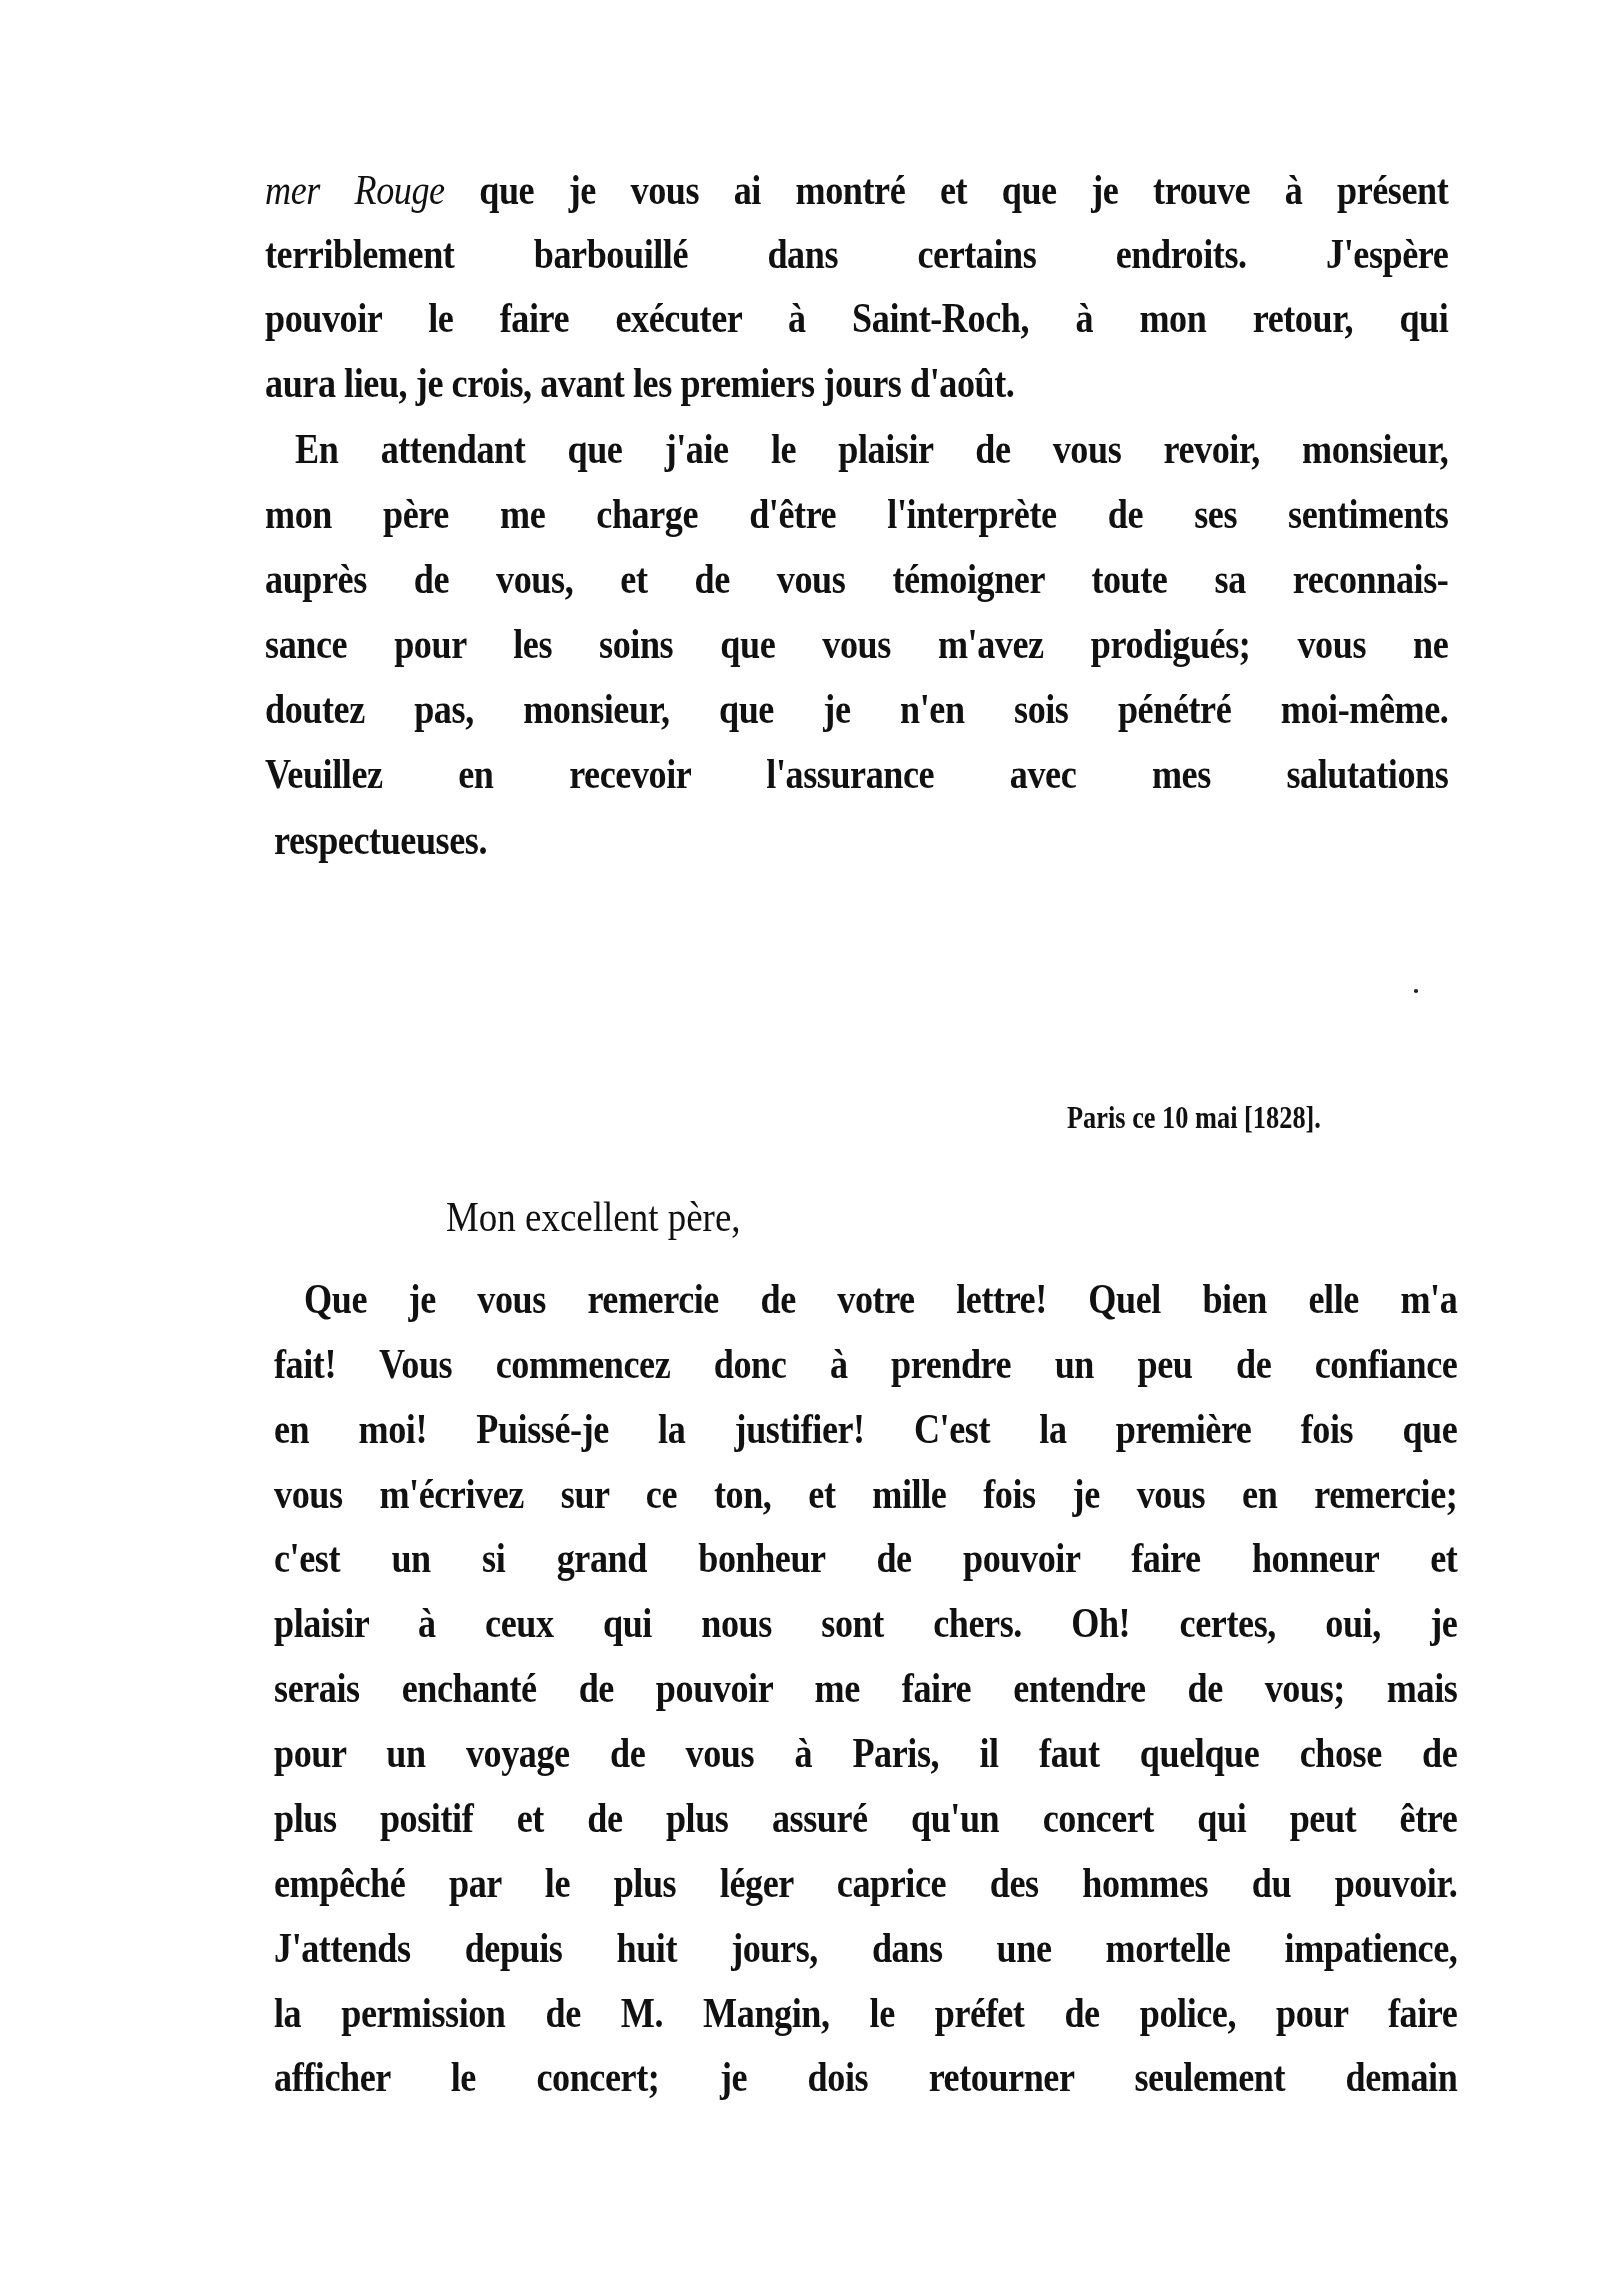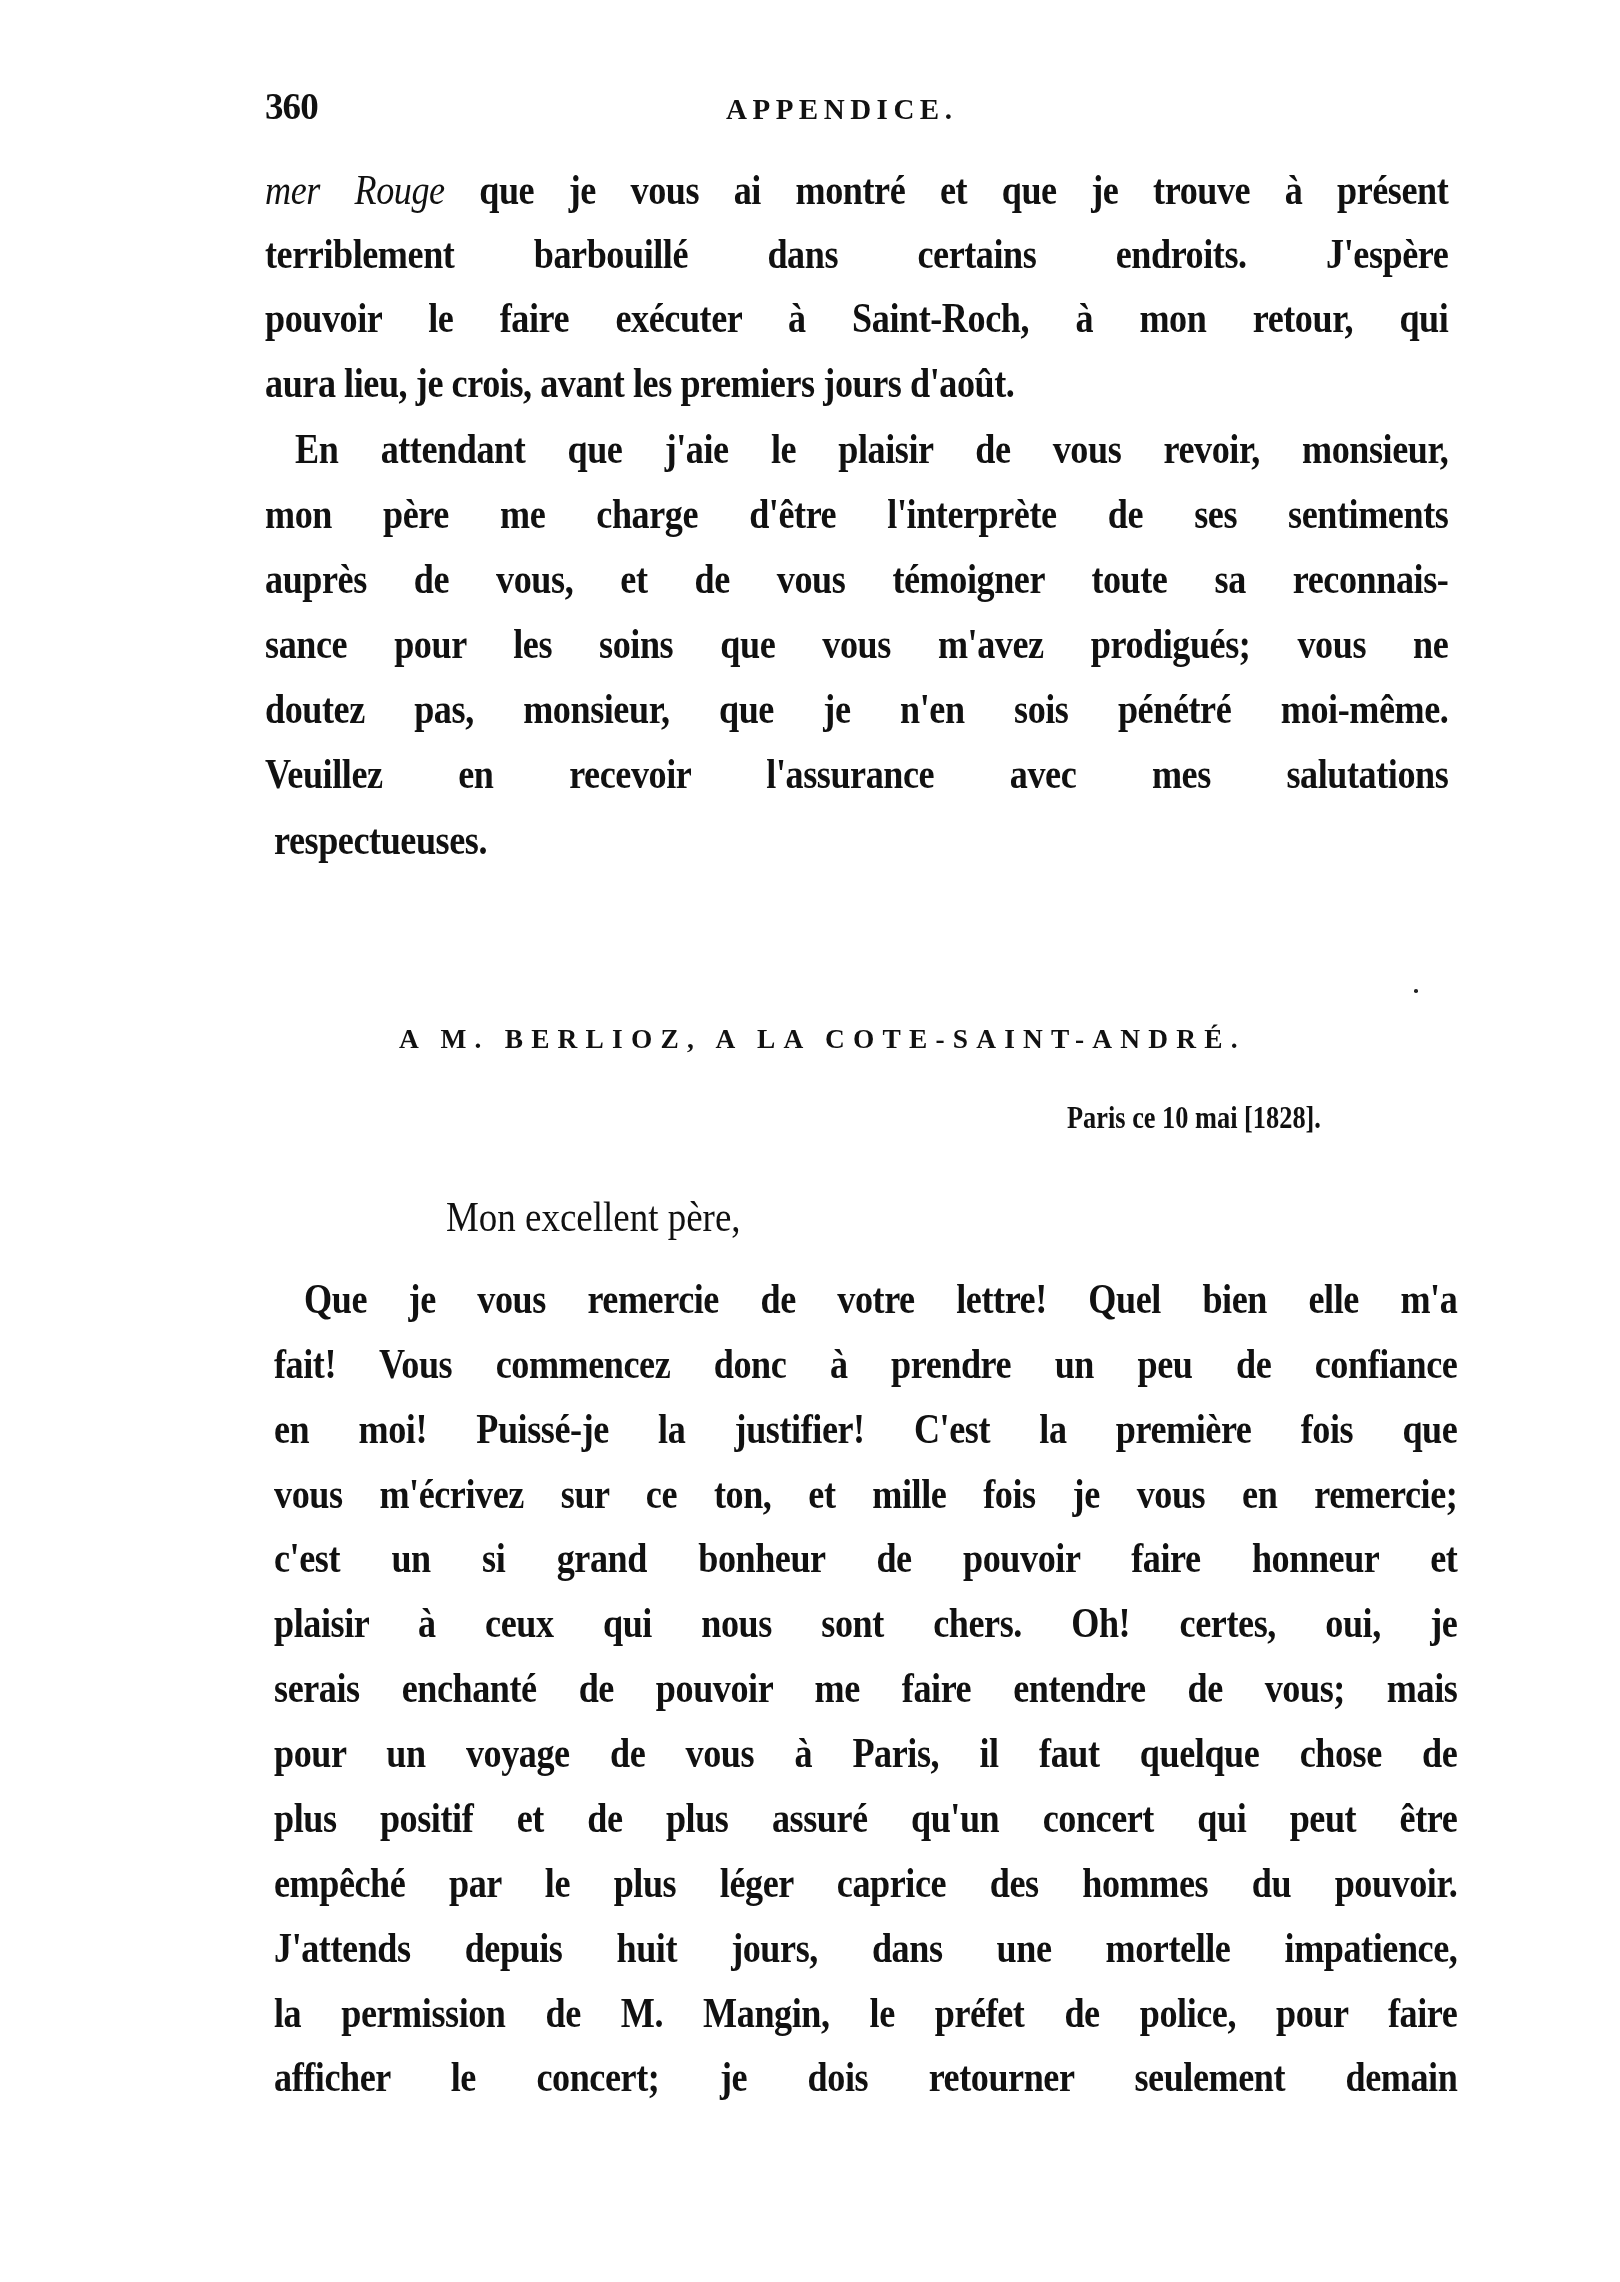--- a/index.html
+++ b/index.html
@@ -16,41 +16,36 @@
   .heading { position: absolute; top: 1016px; left: 399px; width: 923px; font-size: 27.4px; line-height: 46px; font-weight: bold; letter-spacing: 8.2px; white-space: nowrap; }
   .dateline { position: absolute; top: 1095px; left: 1067px; font-size: 31px; line-height: 46px; font-weight: bold; white-space: nowrap; transform: scaleX(0.85); transform-origin: left center; }
   .salutation { position: absolute; top: 1190px; left: 446px; font-size: 42px; line-height: 55px; white-space: nowrap; transform: scaleX(0.88); transform-origin: left center; }
   .speck { position: absolute; width: 3.7px; height: 3.7px; background: #222; border-radius: 1.8px; }
 </style>
 </head>
 <body>
 
 <div class="page serif">
 
-  <div class="runhead">
-    <span class="pagenum">360</span>
-    <span class="section-title">APPENDICE.</span>
-  </div>
 
   <div class="line" style="top:163px;"><span class="it">mer Rouge</span><span> que je vous ai montré et que je trouve à présent</span></div>
   <div class="line" style="top:227px;">terriblement barbouillé dans certains endroits. J'espère</div>
   <div class="line" style="top:291px;">pouvoir le faire exécuter à Saint-Roch, à mon retour, qui</div>
   <div class="line last" style="top:356px;">aura lieu, je crois, avant les premiers jours d'août.</div>
 
   <div class="line indent" style="top:422px;">En attendant que j'aie le plaisir de vous revoir, monsieur,</div>
   <div class="line" style="top:487px;">mon père me charge d'être l'interprète de ses sentiments</div>
   <div class="line" style="top:552px;">auprès de vous, et de vous témoigner toute sa reconnais-</div>
   <div class="line" style="top:617px;">sance pour les soins que vous m'avez prodigués; vous ne</div>
   <div class="line" style="top:682px;">doutez pas, monsieur, que je n'en sois pénétré moi-même.</div>
   <div class="line" style="top:747px;">Veuillez en recevoir l'assurance avec mes salutations</div>
   <div class="line last" style="top:813px; left:274px;">respectueuses.</div>
 
   <span class="speck" style="left:1414px; top:989px;"></span>
 
-  <div class="heading">A M. BERLIOZ, A LA COTE-SAINT-ANDRÉ.</div>
   <div class="dateline">Paris ce 10 mai [1828].</div>
   <div class="salutation">Mon excellent père,</div>
 
   <div class="line indent" style="top:1272px; left:274px;">Que je vous remercie de votre lettre! Quel bien elle m'a</div>
   <div class="line" style="top:1337px; left:274px;">fait! Vous commencez donc à prendre un peu de confiance</div>
   <div class="line" style="top:1402px; left:274px;">en moi! Puissé-je la justifier! C'est la première fois que</div>
   <div class="line" style="top:1467px; left:274px;">vous m'écrivez sur ce ton, et mille fois je vous en remercie;</div>
   <div class="line" style="top:1531px; left:274px;">c'est un si grand bonheur de pouvoir faire honneur et</div>
   <div class="line" style="top:1596px; left:274px;">plaisir à ceux qui nous sont chers. Oh! certes, oui, je</div>
   <div class="line" style="top:1661px; left:274px;">serais enchanté de pouvoir me faire entendre de vous; mais</div>

